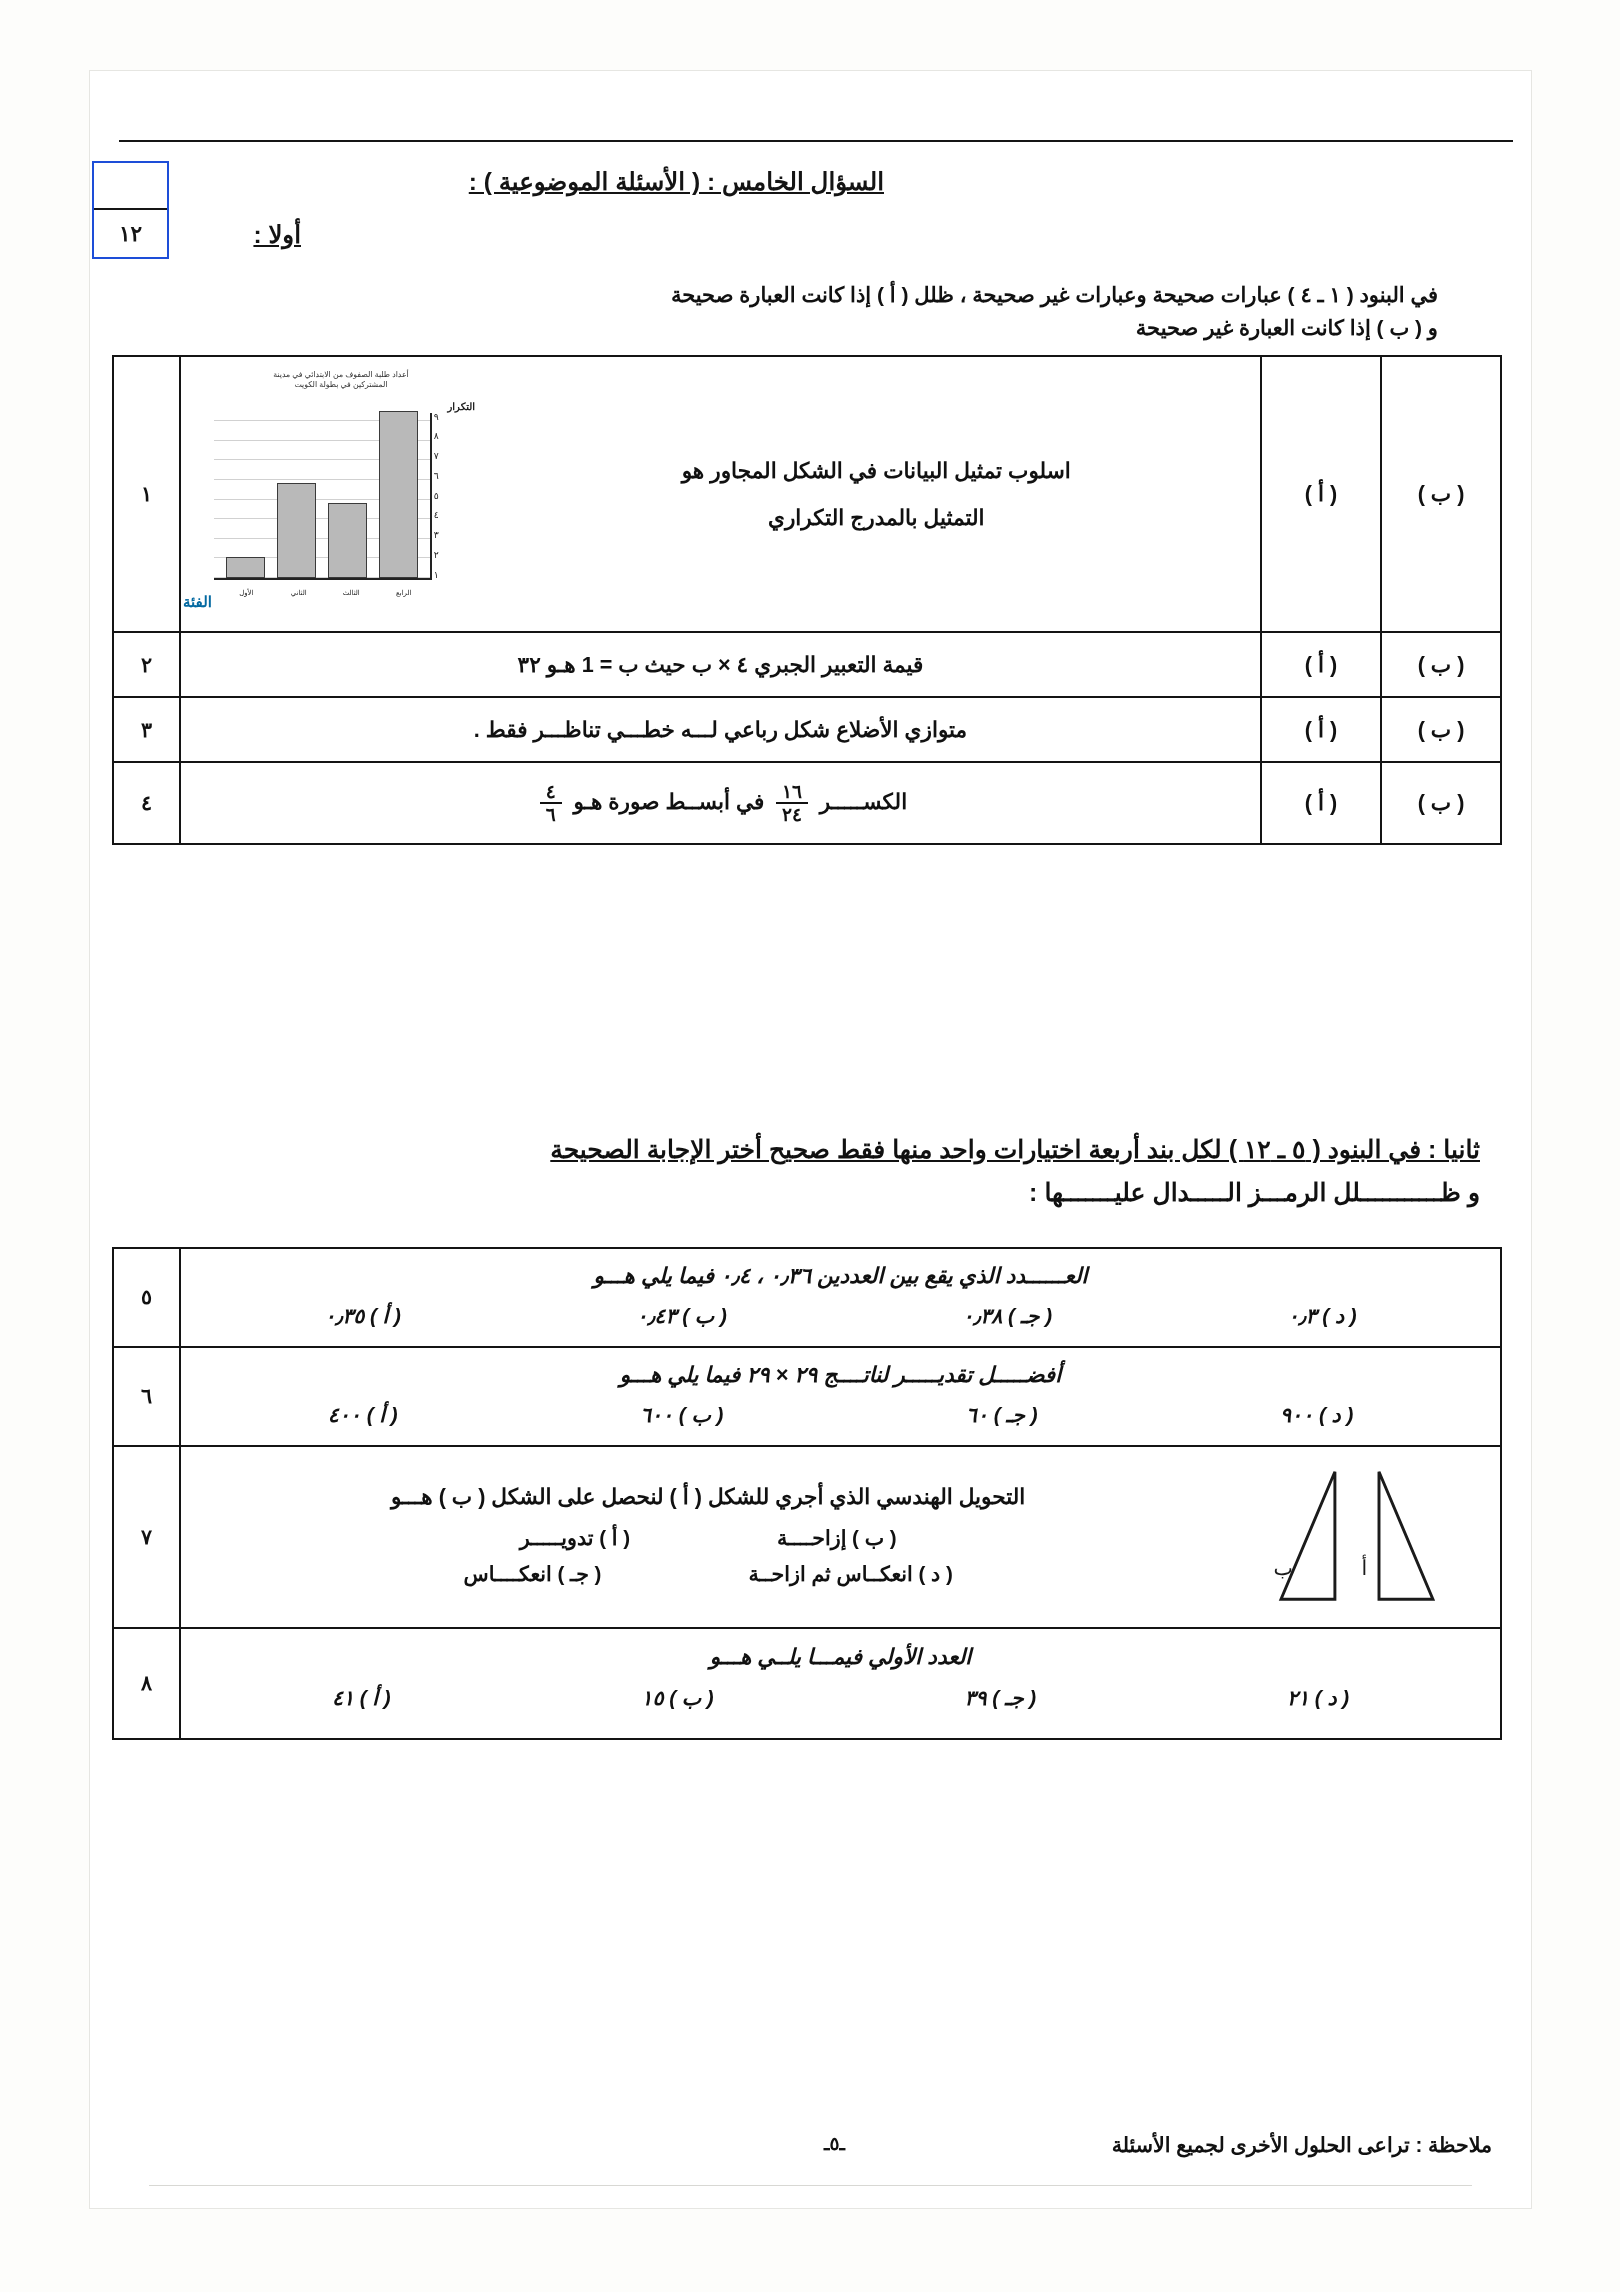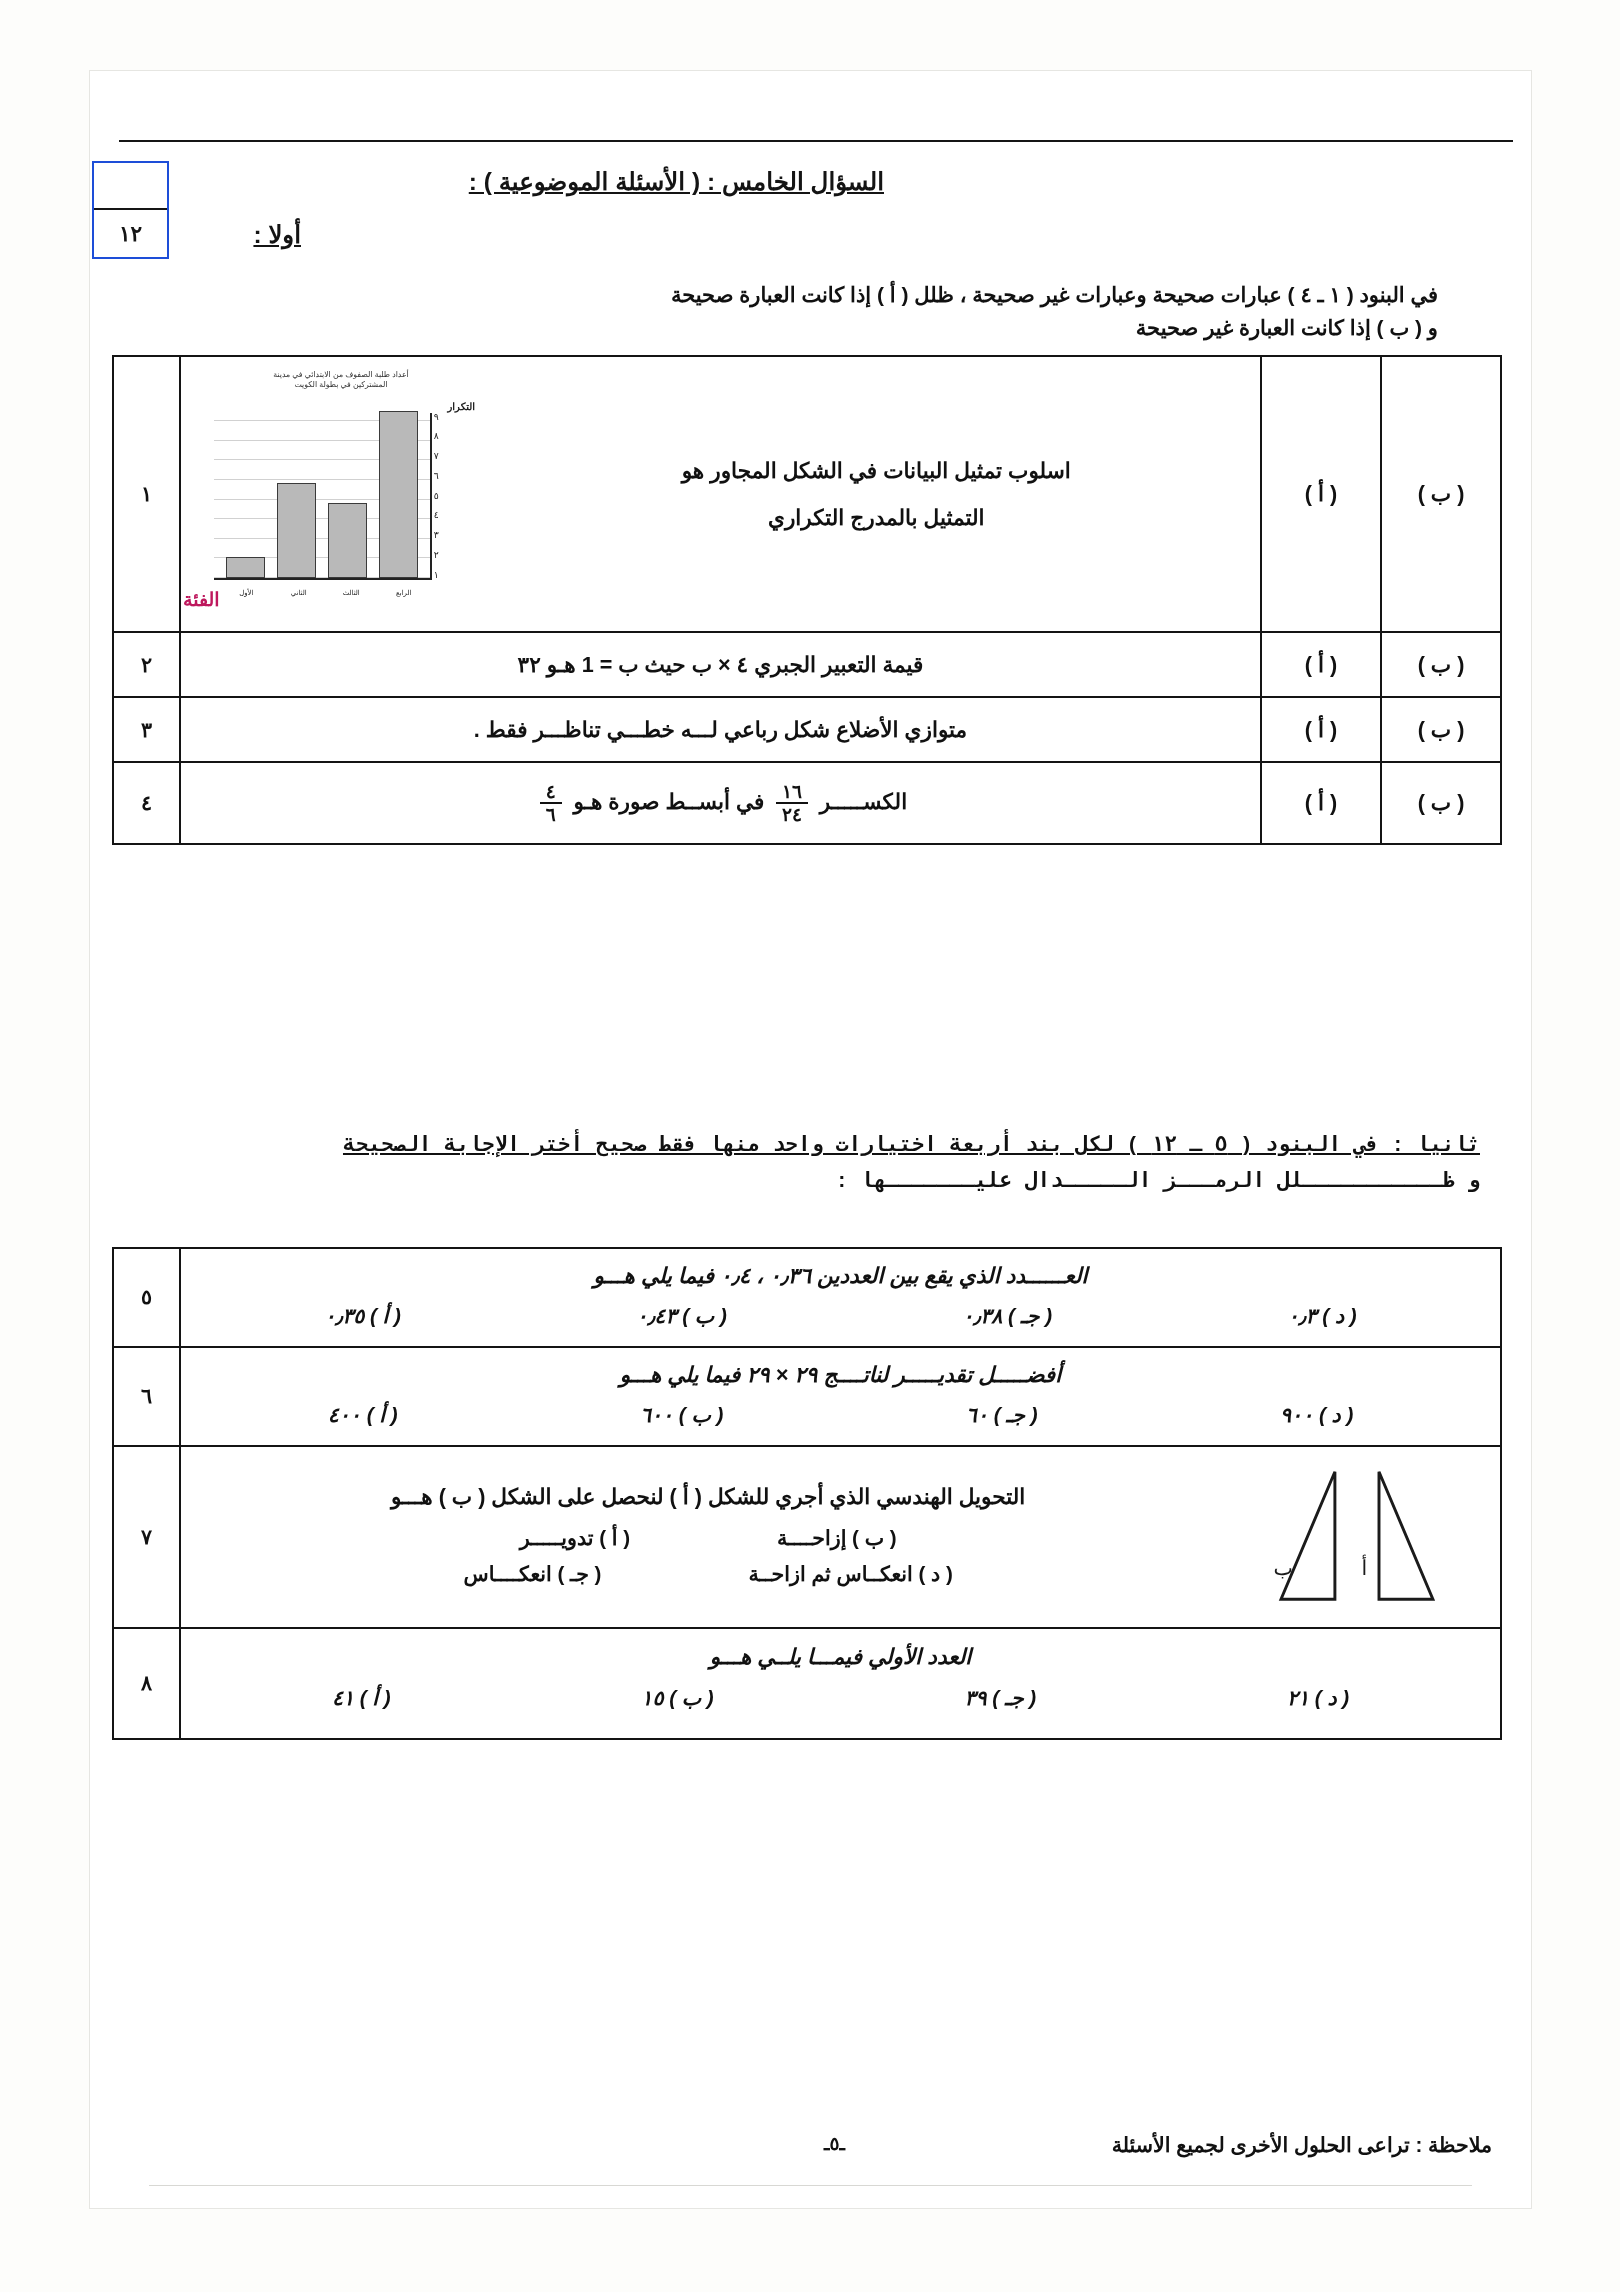--- a/index.html
+++ b/index.html
@@ -178,23 +178,23 @@
     right: 0px;
     font-size: 10px;
     font-weight: bold;
     color: #222;
     white-space: nowrap;
   }
   .x-label {
     position: absolute;
     bottom: 5.9px;
     left: 2px;
-    font-size: 19px;
-    font-weight: bold;
-    color: #be185d;
+    font-size: 15px;
+    font-weight: bold;
+    color: #0369a1;
   }
   .y-ticks {
     position: absolute;
     right: 31px;
     top: 39px;
     bottom: 37px;
     width: 15.7px;
     display: flex;
     flex-direction: column;
     justify-content: space-between;
@@ -226,25 +226,24 @@
   }
   .frac .num { border-bottom: 2px solid #111; padding: 0 5.9px; display: block; }
   .frac .den { padding: 0 5.9px; display: block; }
 
   
   .instr-2 {
     position: absolute;
     top: 1057px;
     right: 51px;
     left: 118px;
-    font-size: 21px;
+    font-size: 25px;
     font-weight: bold;
     line-height: 1.7;
     color: #111;
-    font-family: Liberation Mono, monospace;
   }
   .instr-2 .lead { text-decoration: underline; }
 
   
   .mcq-table { top: 1176px; right: 29px; width: 1390px; }
   .mcq-body { padding: 13.7px 25.5px 17.6px 25.5px; text-align: right; font-style: italic; }
   .mcq-stem {
     font-size: 21.6px;
     font-weight: bold;
     color: #111;

